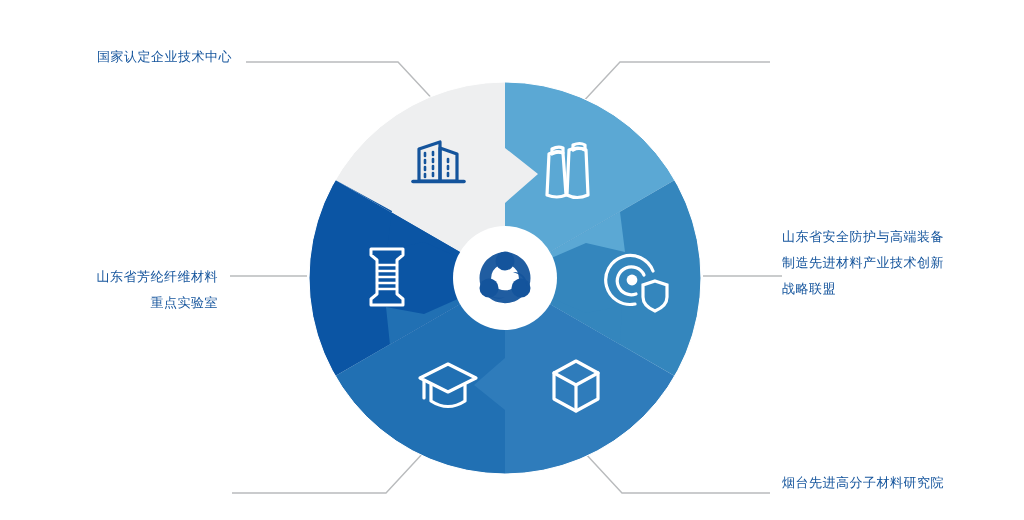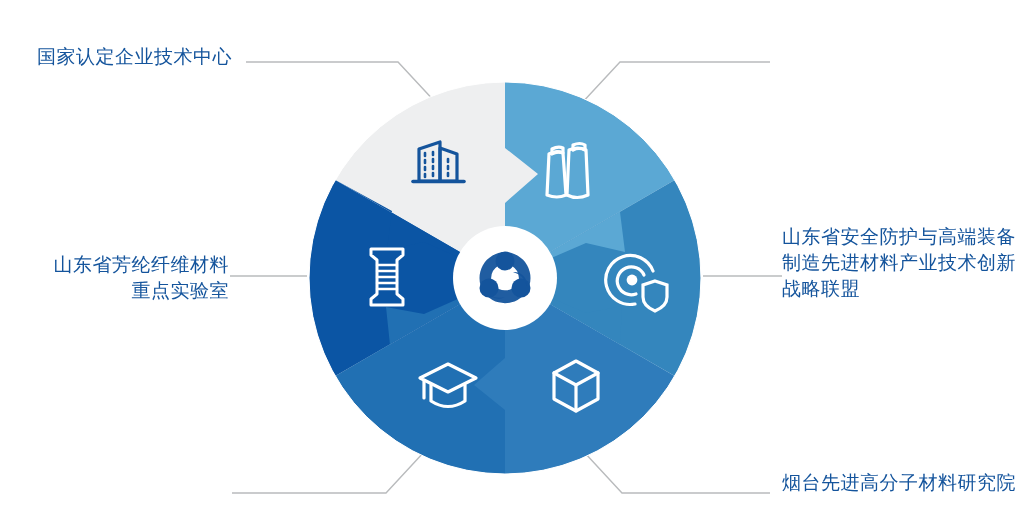--- a/index.html
+++ b/index.html
@@ -9,21 +9,21 @@
     font-family:"Liberation Sans","DejaVu Sans",sans-serif;
     overflow:hidden;
     position:relative;
   }
   #stage{position:absolute;inset:0;width:1024px;height:520px;}
   svg.layer{position:absolute;left:0;top:0;width:1024px;height:520px;}
 
   .label{
     position:absolute;
     color:#14549c;
-    font-size:19px;
+    font-size:13px;
     line-height:26px;
     letter-spacing:0.5px;
     white-space:pre-line;
     font-weight:400;
   }
   .label.l{text-align:right;}
   .label.r{text-align:left;}
 </style>
 </head>
 <body>
@@ -151,16 +151,16 @@
   <div class="label l" style="left:0;top:44px;width:232px;">国家认定企业技术中心</div>
 
 
   <div class="label r" style="left:782px;top:224px;width:246px;">山东省安全防护与高端装备
 制造先进材料产业技术创新
 战略联盟</div>
 
   <div class="label r" style="left:782px;top:470px;width:246px;">烟台先进高分子材料研究院</div>
 
 
-  <div class="label l" style="left:0;top:252px;width:218px;padding-left:11px;">山东省芳纶纤维材料
+  <div class="label l" style="left:0;top:264px;width:218px;">山东省芳纶纤维材料
 重点实验室</div>
 
 </div>
 
 </body></html>

